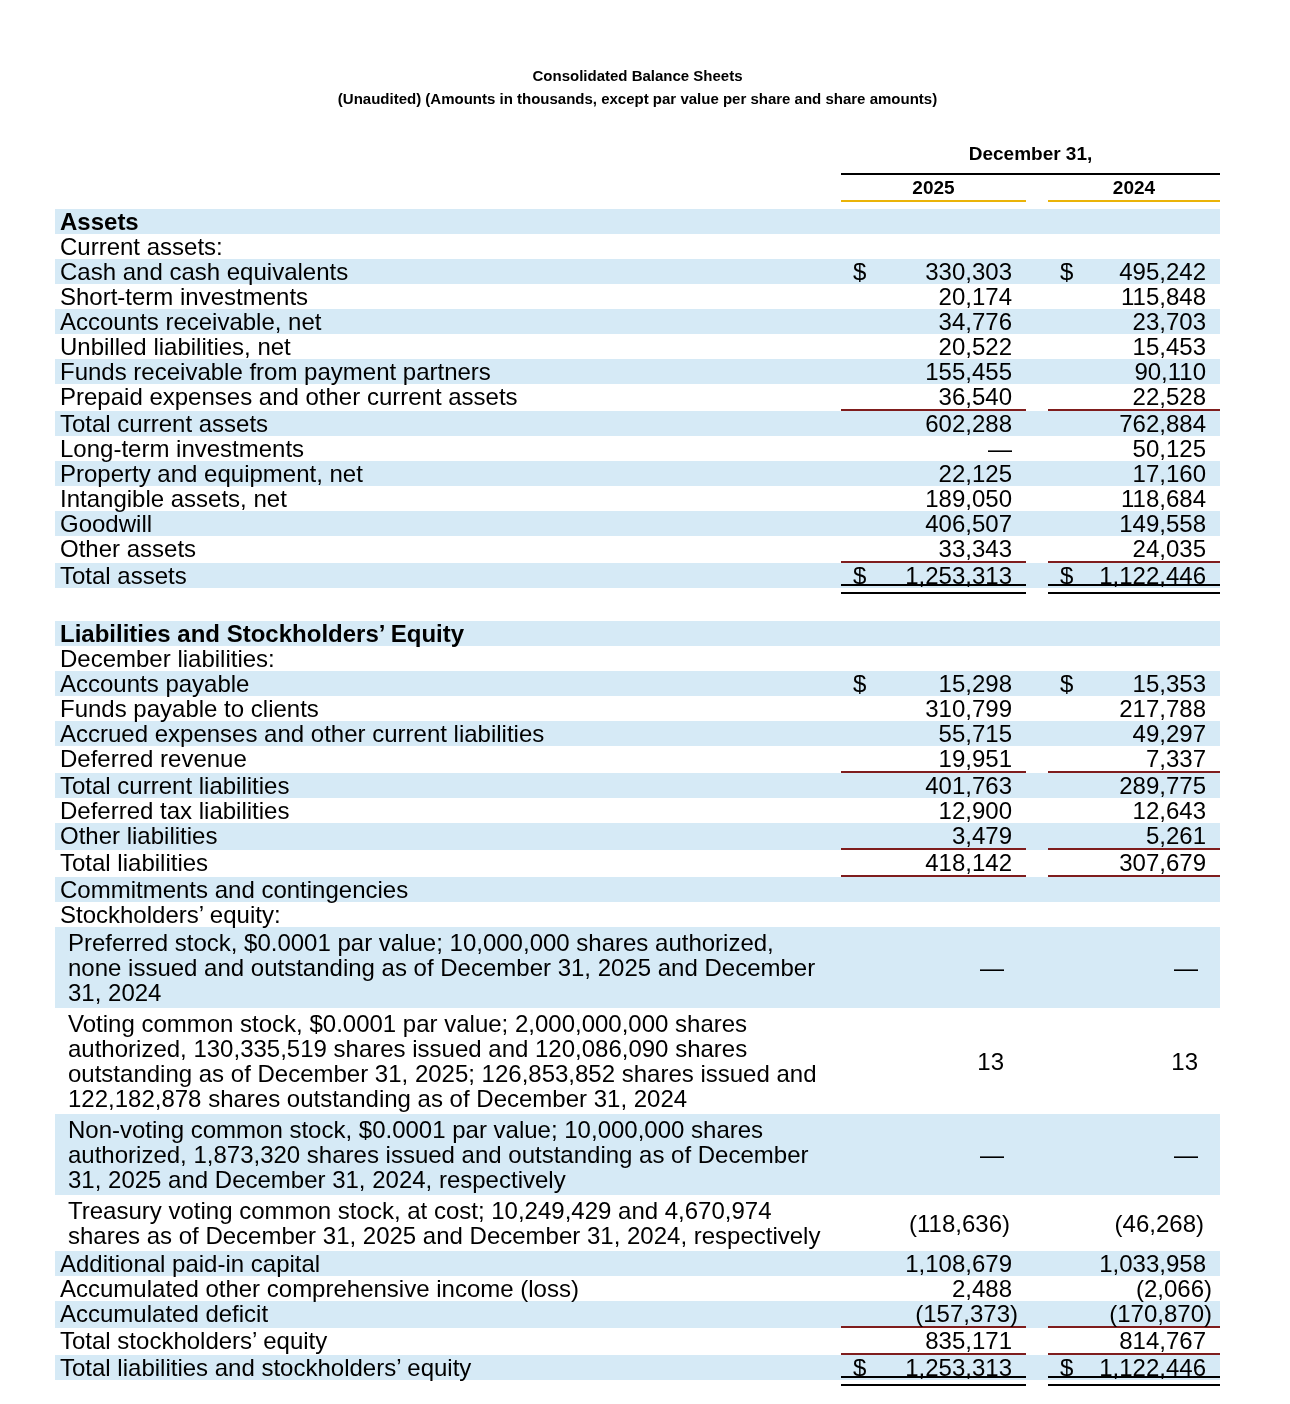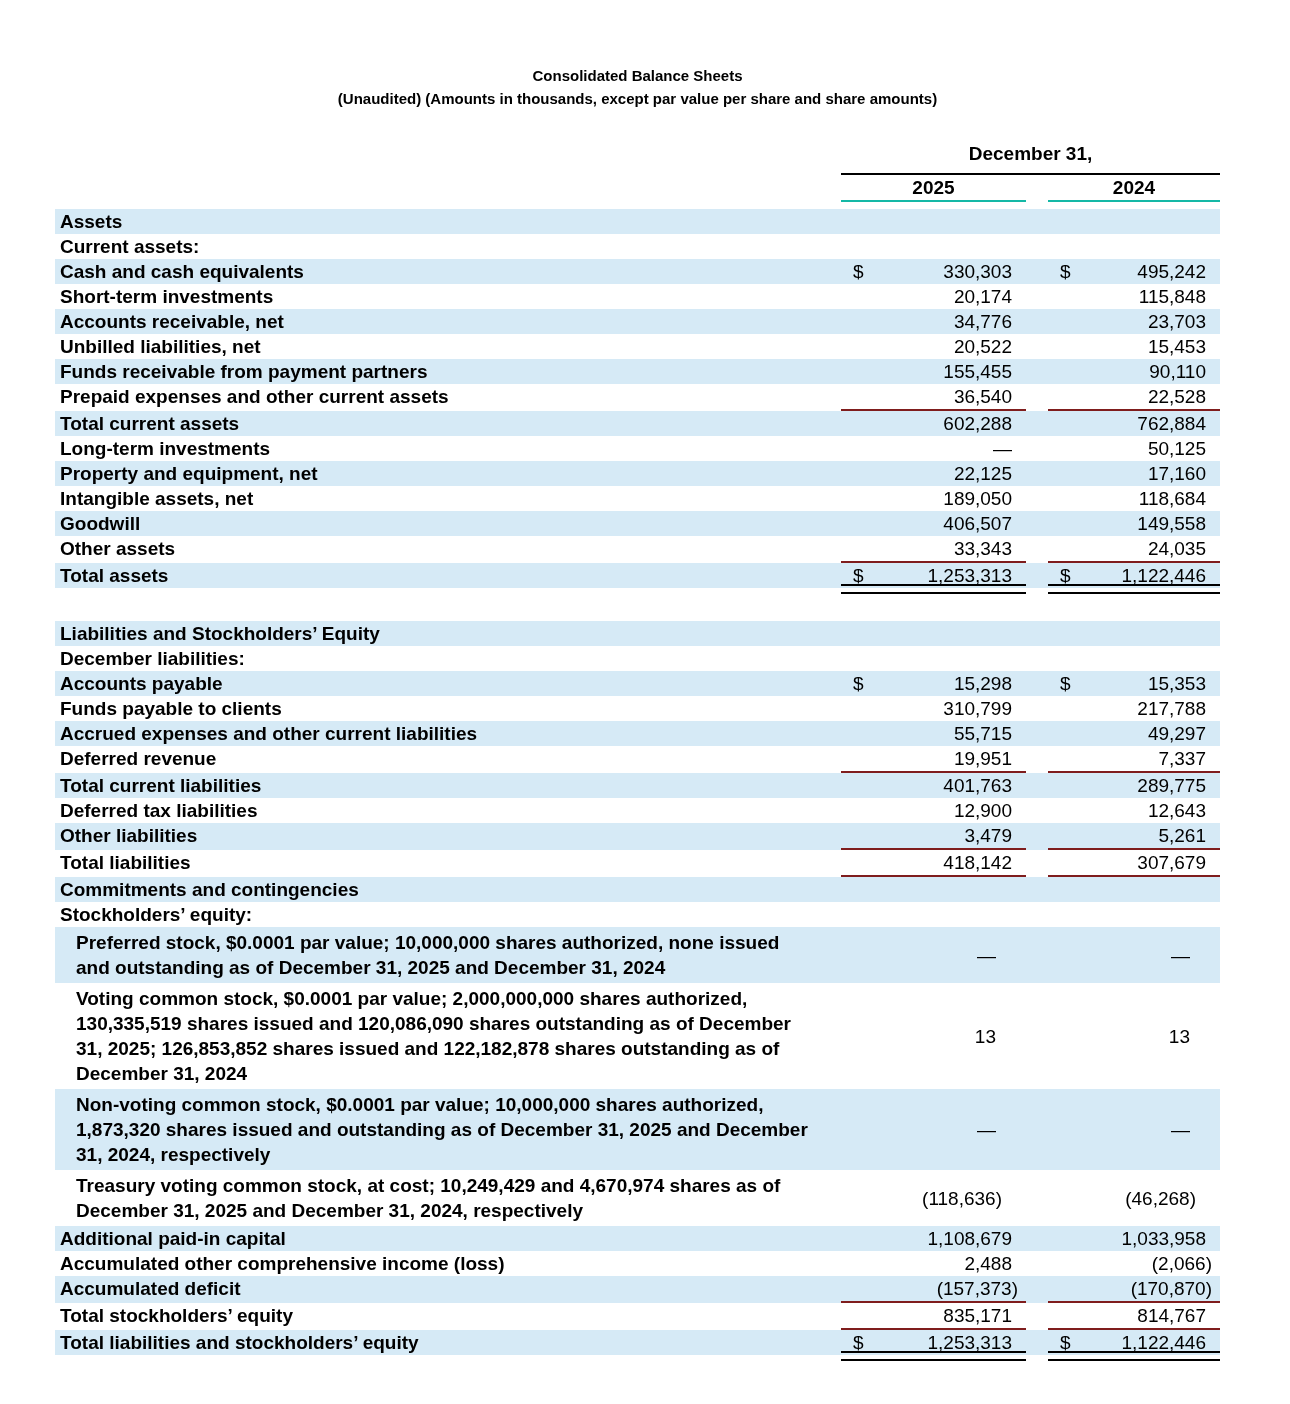--- a/index.html
+++ b/index.html
@@ -30,37 +30,37 @@
     line-height: 22px;
     border-bottom: 2px solid #000;
     padding-bottom: 8px;
   }
   .thead-row2 { display: grid; grid-template-columns: 1fr 185px 22px 172px; margin-bottom: 7px; }
   .year-hdr {
     text-align: center;
     font-weight: bold;
     font-size: 19px;
     line-height: 22px;
-    border-bottom: 2px solid #14b8a6;
+    border-bottom: 2px solid #eab308;
     padding: 2px 0 1px 0;
   }
 
   
   .row {
     display: grid;
     grid-template-columns: 1fr 185px 22px 172px;
     min-height: 25px;
-    font-size: 19px;
+    font-size: 24px;
     line-height: 25px;
   }
   .row.shaded { background: var(--row-highlight, #d6eaf6); }
   .row.bold .label { font-weight: bold; }
-  .row.tall { padding: 3px 16px; }
-
-  .label { padding: 0 10px 0 5px; font-weight: bold; }
+  .row.tall { padding: 3px 8px; }
+
+  .label { padding: 0 10px 0 5px; }
 
   .val {
     display: flex;
     justify-content: space-between;
     align-items: center;
     padding: 0 14px 0 12px;
   }
   .cur { text-align: left; }
   .num { text-align: right; white-space: nowrap; }
   .num.neg { margin-right: -6px; }

